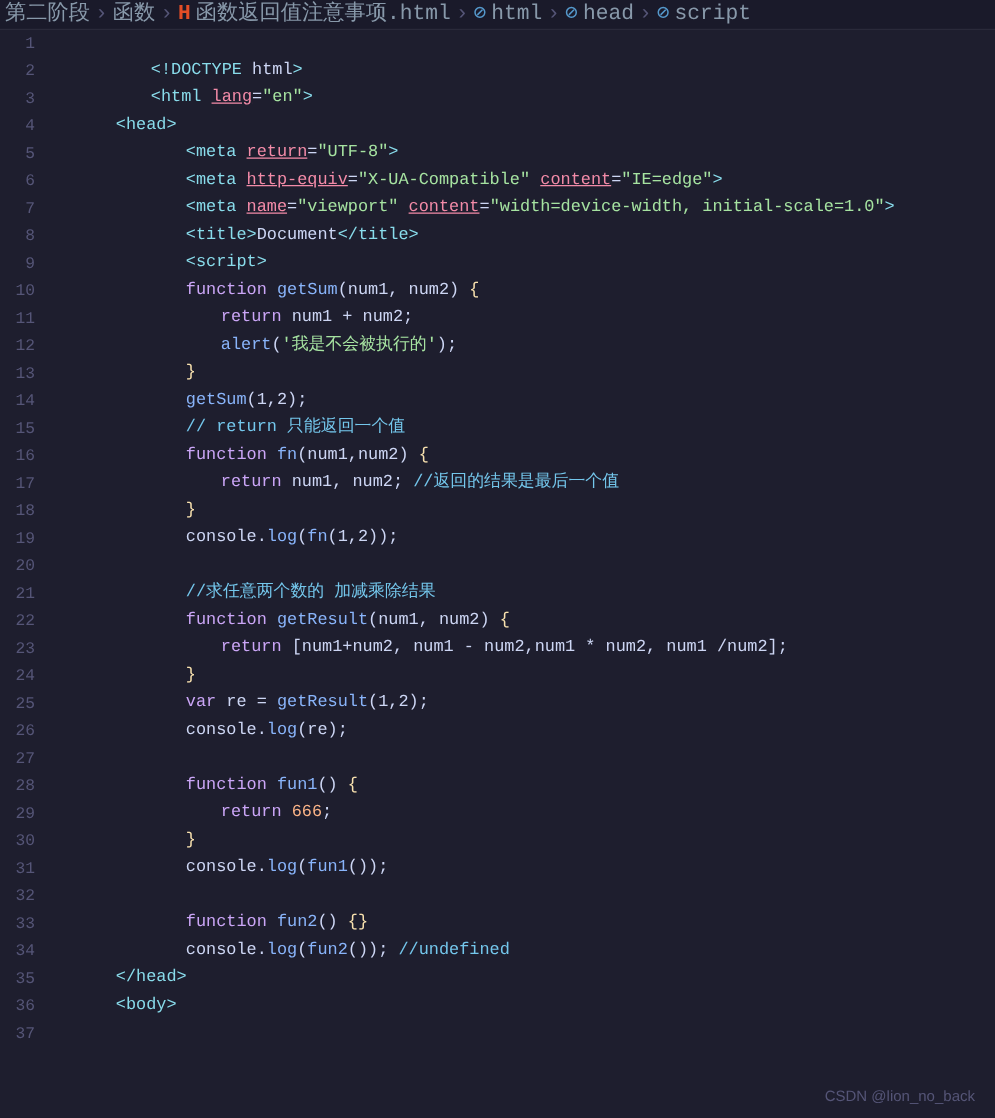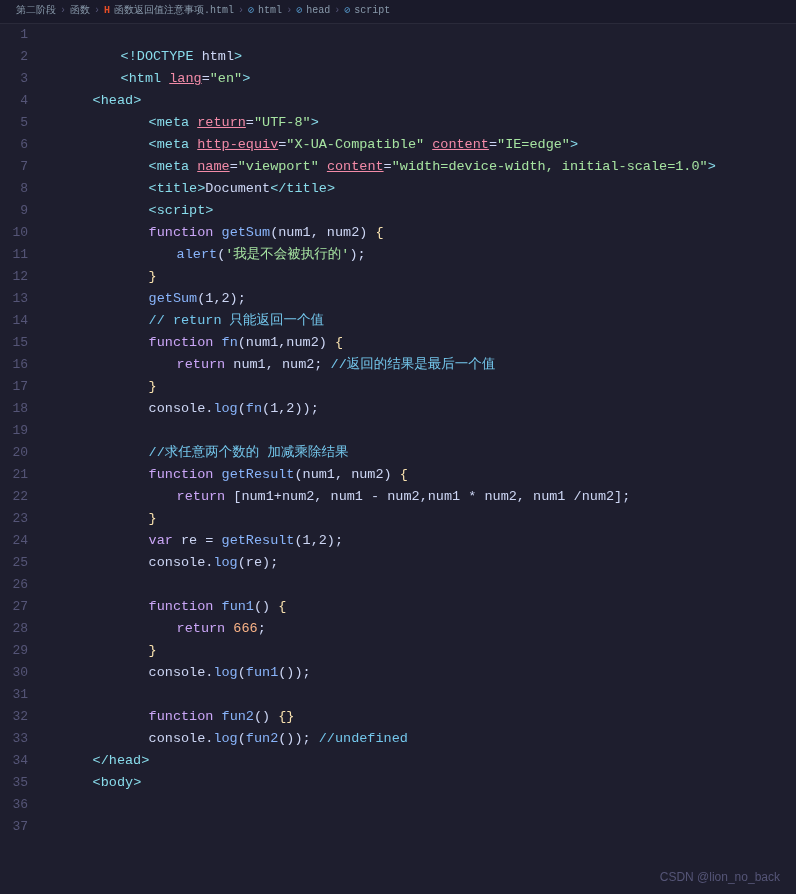--- a/index.html
+++ b/index.html
@@ -12,25 +12,25 @@
       background-color: #1e1e2e;
       color: #cdd6f4;
       font-family: 'Consolas', 'Courier New', monospace;
       font-size: 13.5px;
       line-height: 1.5;
       overflow: hidden;
     }
 
     .breadcrumb-bar {
       background-color: #1a1a2a;
-      padding: 3px 16px;
-      font-size: 10px;
+      padding: 3px 4px;
+      font-size: 17px;
       color: #8899aa;
       display: flex;
-      align-items: flex-start;
+      align-items: center;
       gap: 4px;
       height: 24px;
       border-bottom: 1px solid #2a2a3a;
     }
 
     .breadcrumb-bar span {
       color: #8899aa;
     }
 
     .breadcrumb-bar .sep {
@@ -203,20 +203,23 @@
     </div>
 
     <div class="code-line">
       <span class="indent2"></span><span class="tag-bracket">&lt;</span><span class="tag">script</span><span class="tag-bracket">&gt;</span>
     </div>
 
     <div class="code-line">
       <span style="display:inline-block;width:56px;"></span><span class="kw">function</span><span class="plain"> </span><span class="fn">getSum</span><span class="plain">(num1, num2) </span><span class="braces">{</span>
     </div>
 
+    <div class="code-line">
+      <span style="display:inline-block;width:84px;"></span><span class="kw">return</span><span class="plain"> num1 + num2;</span>
+    </div>
 
     <div class="code-line">
       <span style="display:inline-block;width:84px;"></span><span class="fn">alert</span><span class="plain">(</span><span class="str">'我是不会被执行的'</span><span class="plain">);</span>
     </div>
 
     <div class="code-line">
       <span style="display:inline-block;width:56px;"></span><span class="braces">}</span>
     </div>
 
     <div class="code-line">

